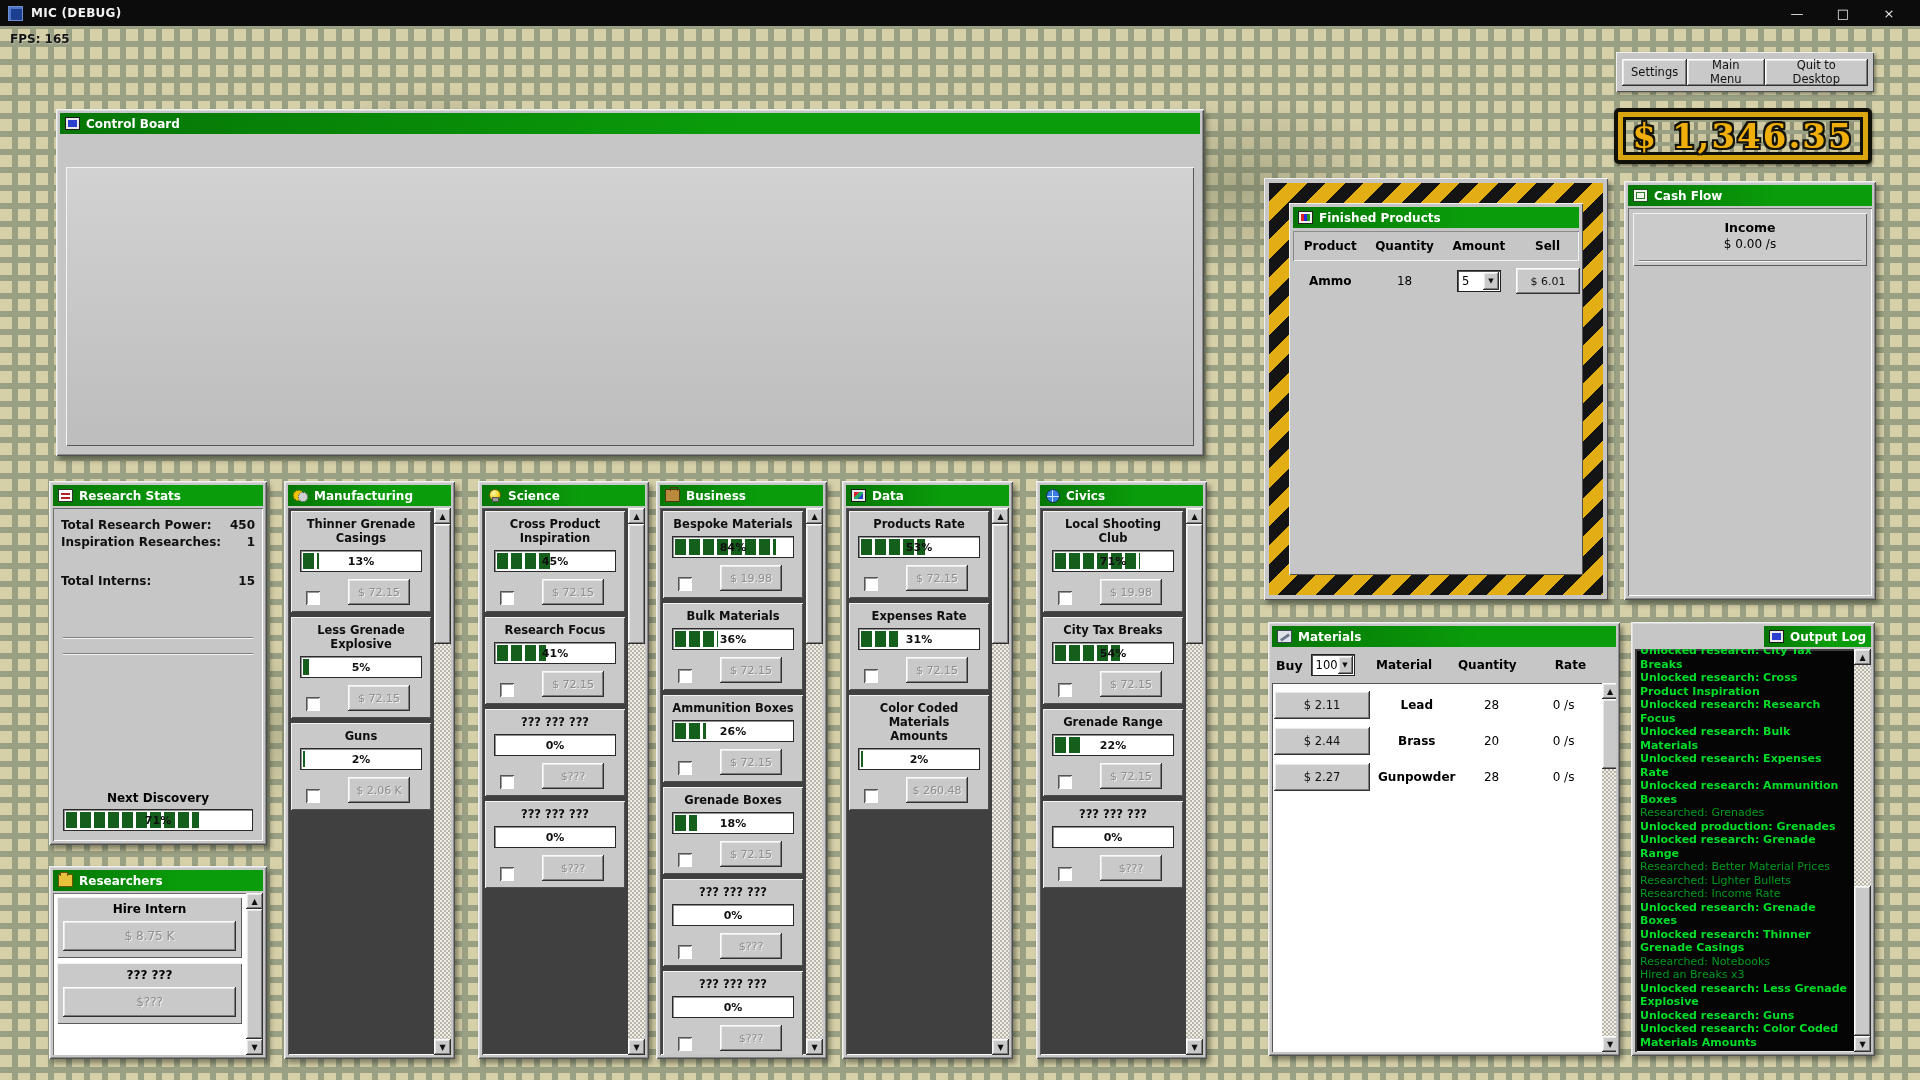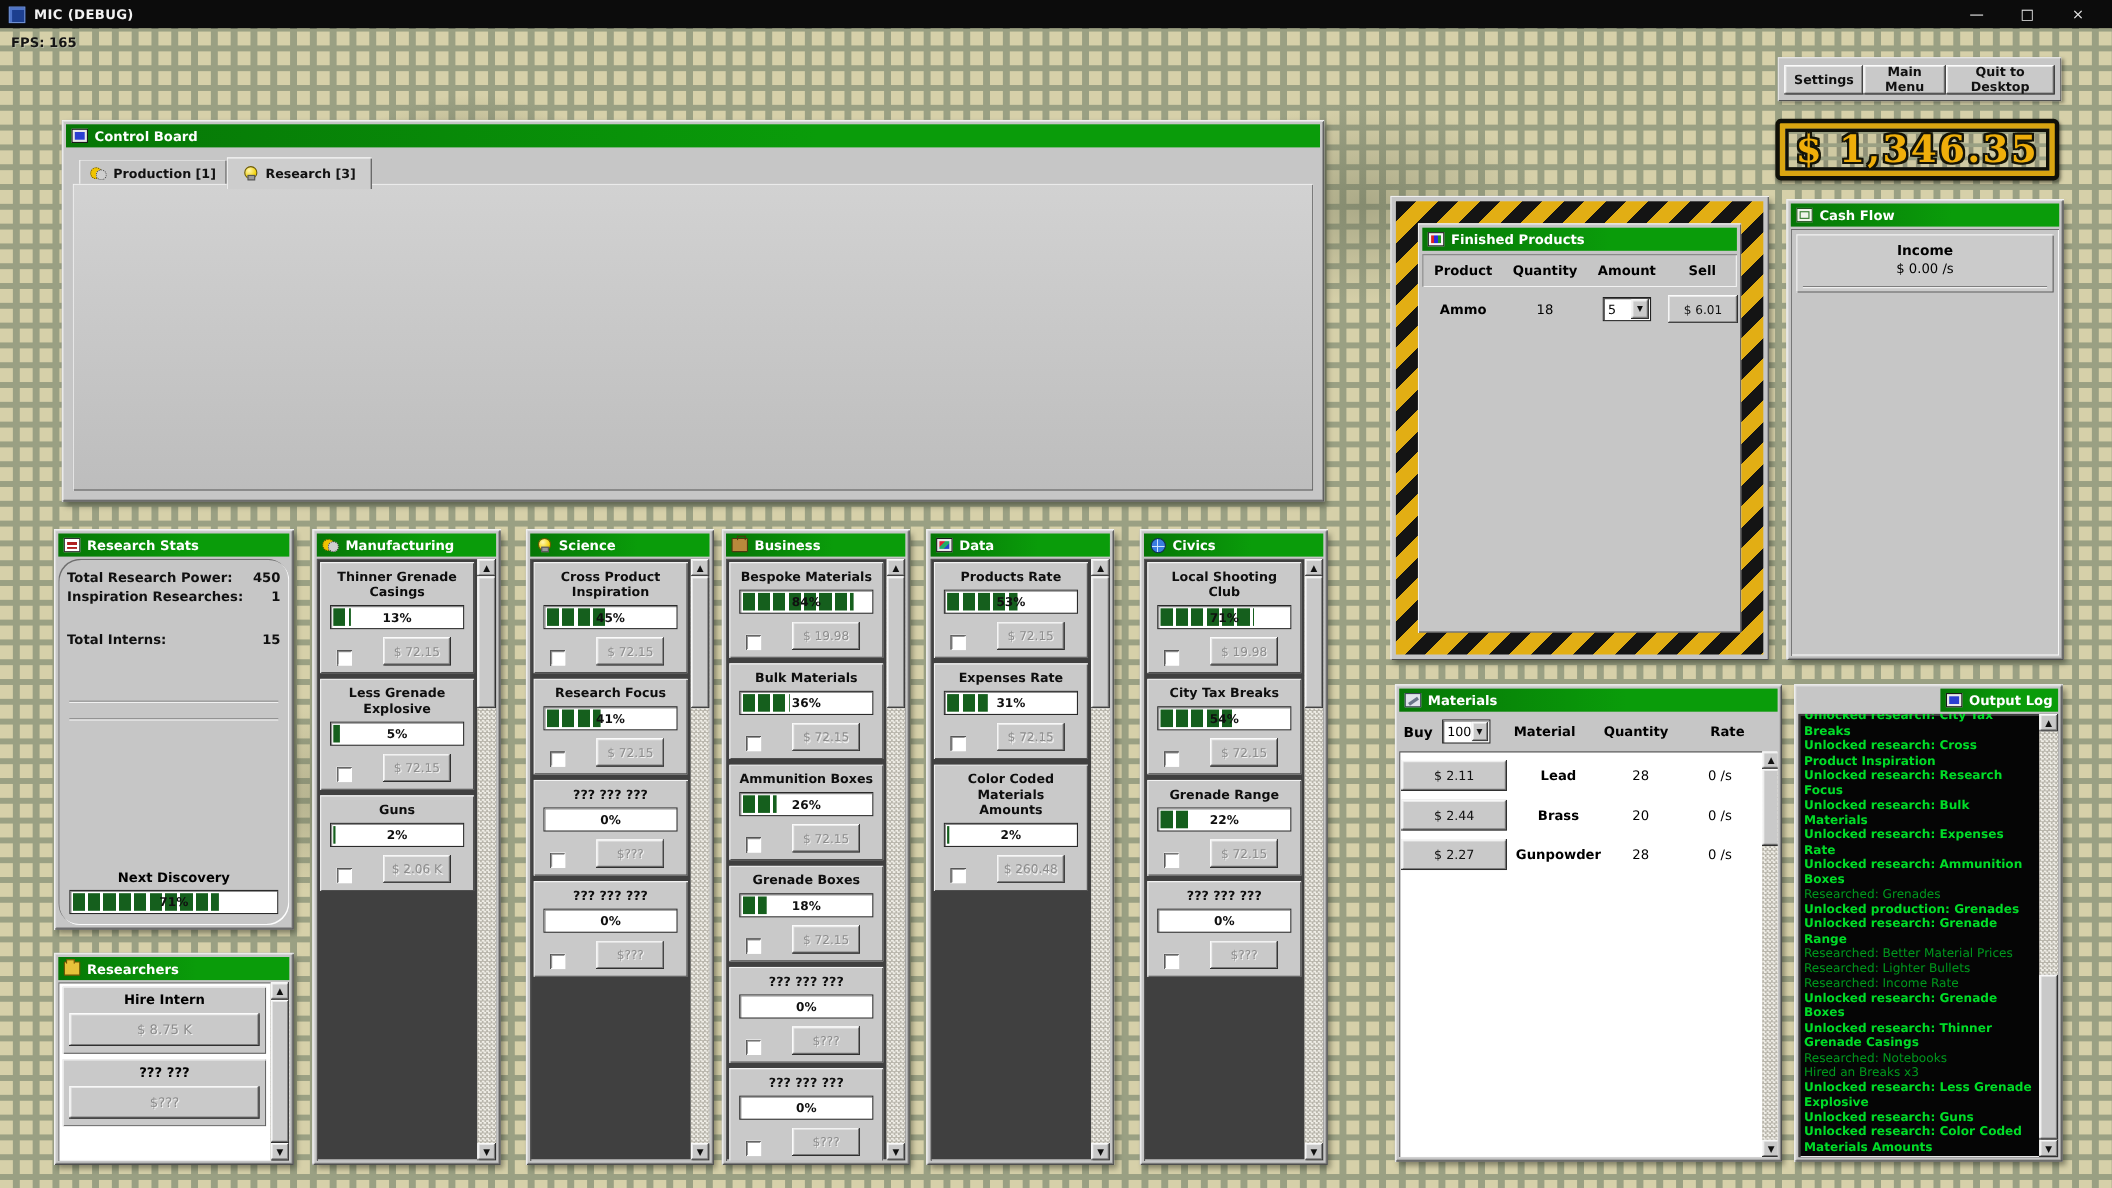--- a/index.html
+++ b/index.html
@@ -35,21 +35,21 @@
 
   
   .panel { position:absolute; background:#c6c6c6; padding:4px;
     box-shadow: inset 1px 1px 0 #f0f0f0, inset -1px -1px 0 #4f4f4f,
                 inset 2px 2px 0 #dcdcdc, inset -2px -2px 0 #8a8a8a,
                 3px 4px 5px rgba(25,28,18,.45); }
   .ptitle { height:21px; background:linear-gradient(90deg,#067606 0%, #0a9c0a 60%, #0a9c0a 100%);
     display:flex; align-items:center; gap:6px; padding:0 5px; color:#fff;
     font-size:12px; font-weight:bold; }
 
-  .btn { font-family:"DejaVu Sans", sans-serif; font-size:12px; font-weight:bold; background:#c9c9c9; color:#111;
+  .btn { font-family:"DejaVu Sans", sans-serif; font-size:12px; font-weight:normal; background:#c9c9c9; color:#111;
     border:none; display:flex; align-items:center; justify-content:center; cursor:default;
     box-shadow: inset -1px -1px 0 #303030, inset 1px 1px 0 #fbfbfb,
                 inset -2px -2px 0 #7d7d7d, inset 2px 2px 0 #e9e9e9; }
   .btn.disabled { color:#8d8d8d; text-shadow:1px 1px 0 #f0f0f0; font-weight:normal; }
 
   .cb { width:14px; height:14px; background:#fff; flex:0 0 auto;
     box-shadow: inset 1px 1px 0 #555, inset -1px -1px 0 #fff, inset 2px 2px 0 #999; }
 
   
   .vscroll { width:17px; flex:0 0 auto; display:flex; flex-direction:column; background:#d8d5cb; }
@@ -131,21 +131,21 @@
     box-shadow: inset 1px 1px 0 #f4f4f4, inset -1px 0 0 #505050; }
   .tab.active { height:29px; z-index:3; margin-bottom:-2px; padding:0 14px;
     box-shadow: inset 1px 1px 0 #f8f8f8, inset -1px 0 0 #505050; background:#cdcdcd; }
   .tabpage { position:absolute; left:10px; right:10px; top:58px; bottom:10px; z-index:2;
     background:linear-gradient(180deg,#d2d2d2,#bdbdbd);
     box-shadow: inset 1px 1px 0 #f4f4f4, inset -1px -1px 0 #565656; }
 
   
   .research-stats { left:49px; top:455px; width:218px; height:364px; display:flex; flex-direction:column; }
   .stats-body { flex:1; margin-top:2px; padding:10px 8px 8px; display:flex; flex-direction:column;
-    box-shadow: inset 1px 1px 0 #6e6e6e, inset -1px -1px 0 #fdfdfd; border-radius: 20px; }
+    box-shadow: inset 1px 1px 0 #6e6e6e, inset -1px -1px 0 #fdfdfd; }
   .stat-row { display:flex; justify-content:space-between; font-size:12px; font-weight:bold;
     color:#101010; margin-bottom:3px; }
   .stat-row.gap { margin-top:22px; }
   .sep { height:2px; border-top:1px solid #7e7e7e; border-bottom:1px solid #f6f6f6; margin:0 2px; }
   .sep1 { margin-top:46px; } .sep2 { margin-top:14px; }
   .nd-label { margin-top:auto; text-align:center; font-size:12px; font-weight:bold; }
   .pbar { position:relative; height:22px; background:#fff; border:1px solid #2a2a2a;
     box-shadow:inset 1px 1px 0 #909090; overflow:hidden; }
   .nd-bar { margin:4px 2px 2px; }
   .pfill { position:absolute; left:2px; top:2px; bottom:2px;
@@ -259,30 +259,20 @@
       <div class="money-inner">
         <span class="money-text">$ 1,346.35</span>
       </div>
     </div>
 
     <div class="panel control-board">
       <div class="ptitle">
         <span class="ticon i-monitor"></span>
         <span>Control Board</span>
       </div>
-      <div class="cb-tabs">
-        <div class="tab">
-          <span class="ticon i-gears"></span>
-          <span>Production [1]</span>
-        </div>
-        <div class="tab active">
-          <span class="ticon i-bulb"></span>
-          <span>Research [3]</span>
-        </div>
-      </div>
       <div class="tabpage"></div>
     </div>
 
     <div class="panel research-stats">
       <div class="ptitle">
         <span class="ticon i-doc"></span>
         <span>Research Stats</span>
       </div>
       <div class="stats-body">
 

